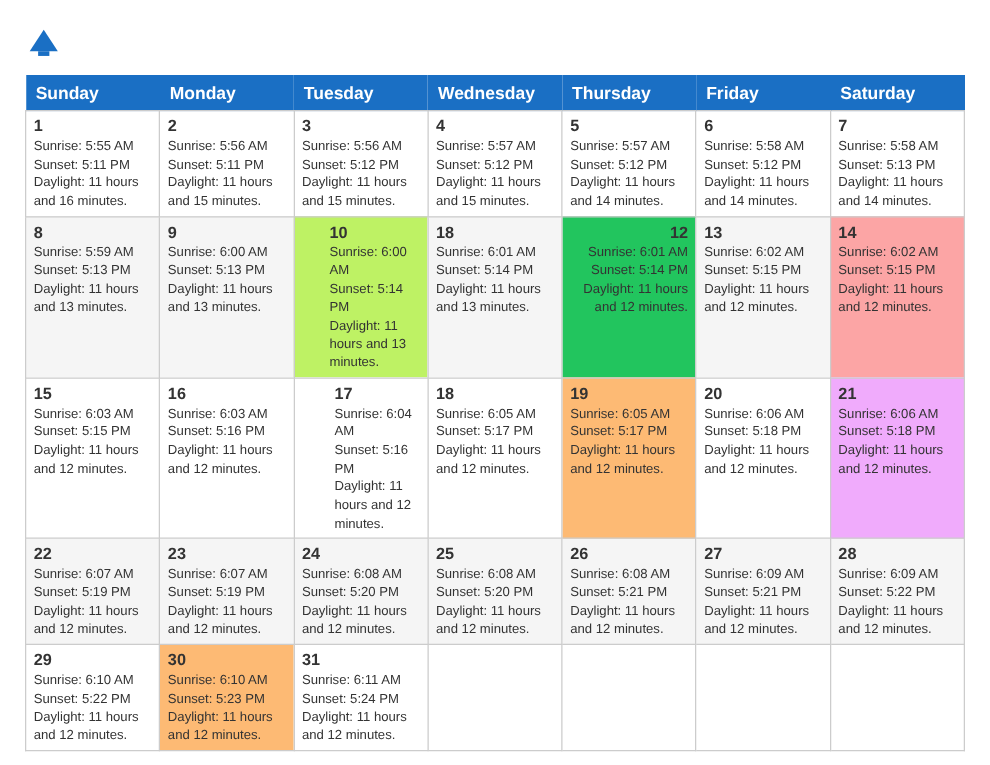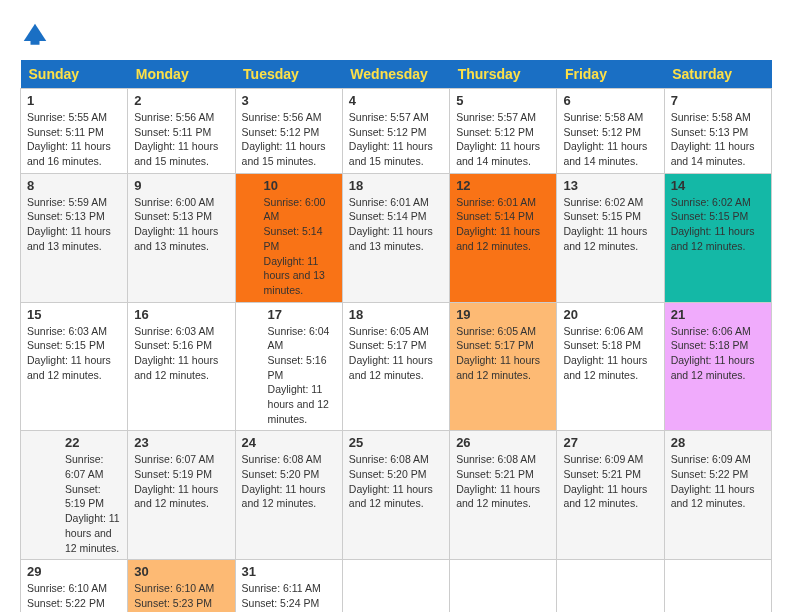--- a/index.html
+++ b/index.html
@@ -51,21 +51,21 @@
     .location {
       font-size: 16px;
       color: #555;
     }
     .calendar {
       width: 100%;
       border-collapse: collapse;
     }
     .calendar th {
       background-color: #1a6fc4;
-      color: #fde047;
+      color: #ffffff;
       text-align: left;
       padding: 6px 8px;
       font-size: 14px;
       font-weight: bold;
     }
     .calendar td {
       border: 1px solid #ccc;
       vertical-align: top;
       padding: 4px 6px;
       font-size: 11px;
@@ -193,53 +193,53 @@
         </div>
       </td>
         <td style="background-color: rgb(245, 245, 245);">
         <span class="day-number">9</span>
         <div class="day-info">
           Sunrise: 6:00 AM<br>
           Sunset: 5:13 PM<br>
           Daylight: 11 hours and 13 minutes.
         </div>
       </td>
-        <td style="background-color: #f97316; padding-left: 28px;">
+        <td style="background-color: #bef264; padding-left: 28px;">
         <span class="day-number">10</span>
         <div class="day-info">
           Sunrise: 6:00 AM<br>
           Sunset: 5:14 PM<br>
           Daylight: 11 hours and 13 minutes.
         </div>
       </td>
         <td style="background-color: rgb(245, 245, 245);">
         <span class="day-number">18</span>
         <div class="day-info">
           Sunrise: 6:01 AM<br>
           Sunset: 5:14 PM<br>
           Daylight: 11 hours and 13 minutes.
         </div>
       </td>
-        <td style="background-color: #f97316;">
+        <td style="background-color: #22c55e; text-align: right;">
         <span class="day-number">12</span>
         <div class="day-info">
           Sunrise: 6:01 AM<br>
           Sunset: 5:14 PM<br>
           Daylight: 11 hours and 12 minutes.
         </div>
       </td>
         <td style="background-color: rgb(245, 245, 245);">
         <span class="day-number">13</span>
         <div class="day-info">
           Sunrise: 6:02 AM<br>
           Sunset: 5:15 PM<br>
           Daylight: 11 hours and 12 minutes.
         </div>
       </td>
-        <td style="background-color: #14b8a6;">
+        <td style="background-color: #fca5a5;">
         <span class="day-number">14</span>
         <div class="day-info">
           Sunrise: 6:02 AM<br>
           Sunset: 5:15 PM<br>
           Daylight: 11 hours and 12 minutes.
         </div>
       </td>
       </tr>
       <tr>
         <td style="background-color: rgb(255, 255, 255);">
@@ -293,21 +293,21 @@
         <td style="background-color: #f0abfc;">
         <span class="day-number">21</span>
         <div class="day-info">
           Sunrise: 6:06 AM<br>
           Sunset: 5:18 PM<br>
           Daylight: 11 hours and 12 minutes.
         </div>
       </td>
       </tr>
       <tr>
-        <td style="background-color: rgb(245, 245, 245); padding-left: 44px;">
+        <td style="background-color: rgb(245, 245, 245);">
         <span class="day-number">22</span>
         <div class="day-info">
           Sunrise: 6:07 AM<br>
           Sunset: 5:19 PM<br>
           Daylight: 11 hours and 12 minutes.
         </div>
       </td>
         <td style="background-color: rgb(245, 245, 245);">
         <span class="day-number">23</span>
         <div class="day-info">

